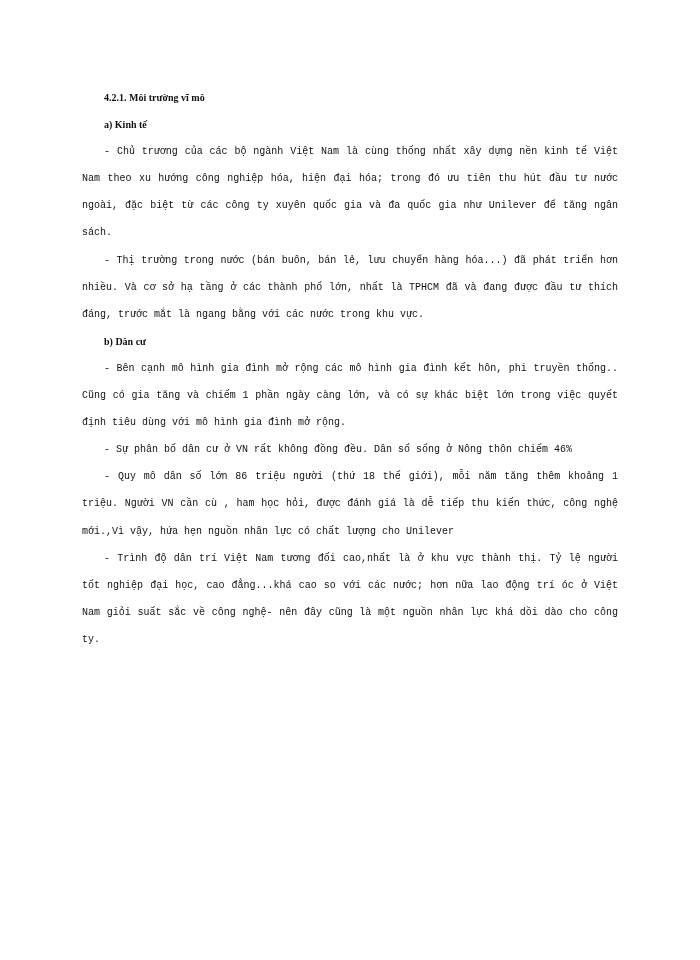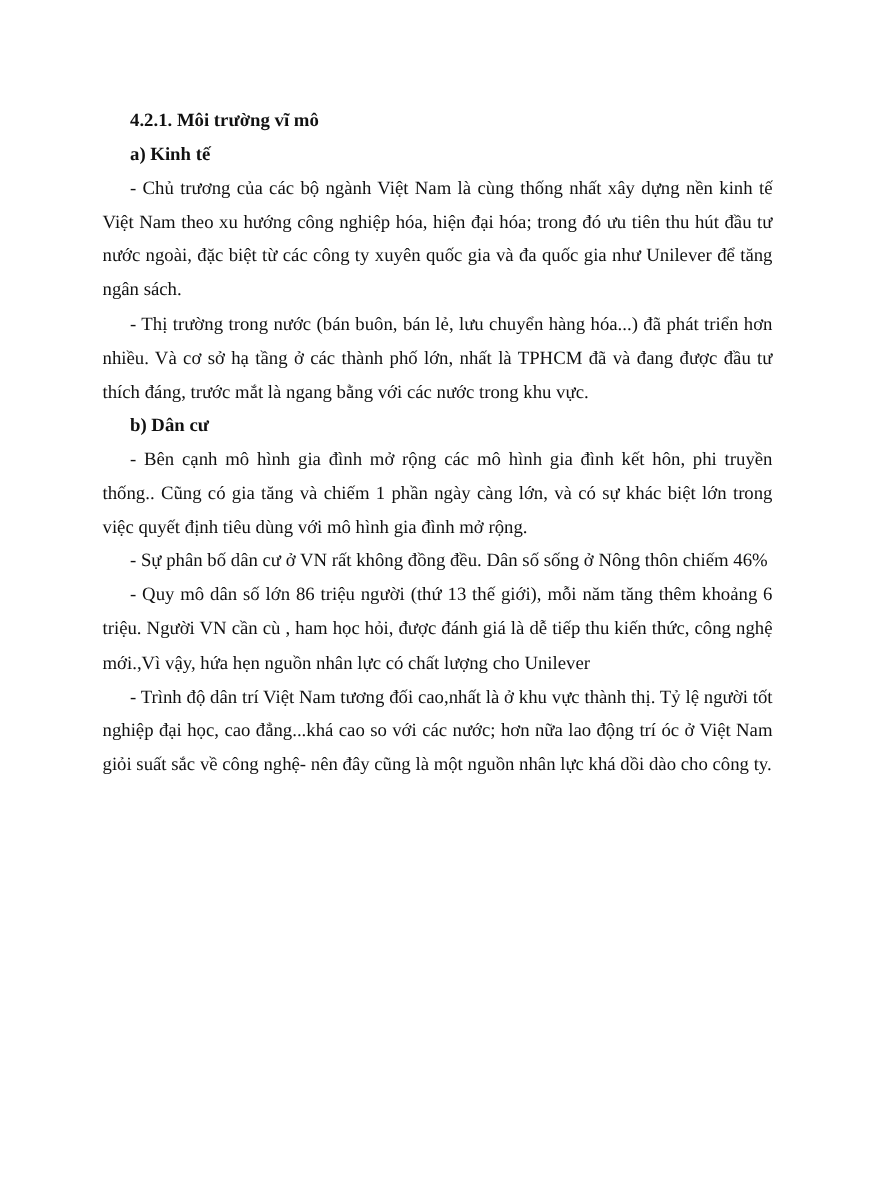--- a/index.html
+++ b/index.html
@@ -15,41 +15,42 @@
       font-family: "Liberation Serif", "DejaVu Serif", serif;
       color: #111111;
     }
     .page {
       position: absolute;
       left: 82px;
       top: 84px;
       width: 536px;
     }
     .line-block {
-      font-size: 15px;
+      font-size: 10px;
       line-height: 27.1px;
       margin: 0;
       padding: 0;
     }
     .heading {
       font-weight: bold;
       padding-left: 22px;
     }
     .para {
       text-indent: 22px;
       text-align: justify;
       text-align-last: left;
+      font-family: Liberation Mono, monospace;
     }
   </style>
 </head>
 <body>
 
 <div class="page">
   <p class="line-block heading">4.2.1. Môi trường vĩ mô</p>
   <p class="line-block heading">a) Kinh tế</p>
   <p class="line-block para">- Chủ trương của các bộ ngành  Việt Nam là cùng thống nhất xây dựng nền kinh tế Việt Nam theo xu hướng  công nghiệp hóa, hiện đại hóa; trong đó ưu tiên thu hút đầu tư nước ngoài, đặc biệt từ các công ty xuyên quốc gia và đa quốc gia như Unilever để tăng ngân sách.</p>
   <p class="line-block para">- Thị trường trong nước (bán buôn, bán lẻ, lưu chuyển hàng hóa...) đã phát triển hơn nhiều. Và cơ sở hạ tầng ở các thành phố lớn, nhất là TPHCM đã và đang được đầu tư thích đáng, trước mắt là ngang bằng với các nước trong khu vực.</p>
   <p class="line-block heading">b) Dân cư</p>
   <p class="line-block para">- Bên cạnh mô hình gia đình mở rộng các mô hình gia đình kết hôn, phi truyền thống.. Cũng có gia tăng và chiếm 1 phần ngày càng lớn, và có sự khác biệt lớn trong việc quyết định tiêu dùng với mô hình gia đình mở rộng.</p>
   <p class="line-block para">- Sự phân bố dân cư ở VN rất không đồng đều. Dân số sống ở Nông thôn chiếm 46%</p>
-  <p class="line-block para">- Quy mô dân số lớn 86 triệu người (thứ 13 thế giới), mỗi năm tăng thêm khoảng 6 triệu. Người VN cần cù , ham học hỏi, được đánh giá là dễ tiếp thu kiến thức, công nghệ mới.,Vì vậy, hứa hẹn nguồn nhân lực có chất lượng cho Unilever</p>
+  <p class="line-block para">- Quy mô dân số lớn 86 triệu người (thứ 18 thế giới), mỗi năm tăng thêm khoảng 1 triệu. Người VN cần cù , ham học hỏi, được đánh giá là dễ tiếp thu kiến thức, công nghệ mới.,Vì vậy, hứa hẹn nguồn nhân lực có chất lượng cho Unilever</p>
   <p class="line-block para">- Trình độ dân trí Việt Nam tương đối cao,nhất là ở khu vực thành thị. Tỷ lệ người tốt nghiệp đại học, cao đẳng...khá  cao so với các nước; hơn nữa lao động trí óc ở Việt Nam giỏi suất sắc về công nghệ- nên đây cũng là một nguồn nhân lực khá dồi dào cho công ty.</p>
 </div>
 
 </body></html>

